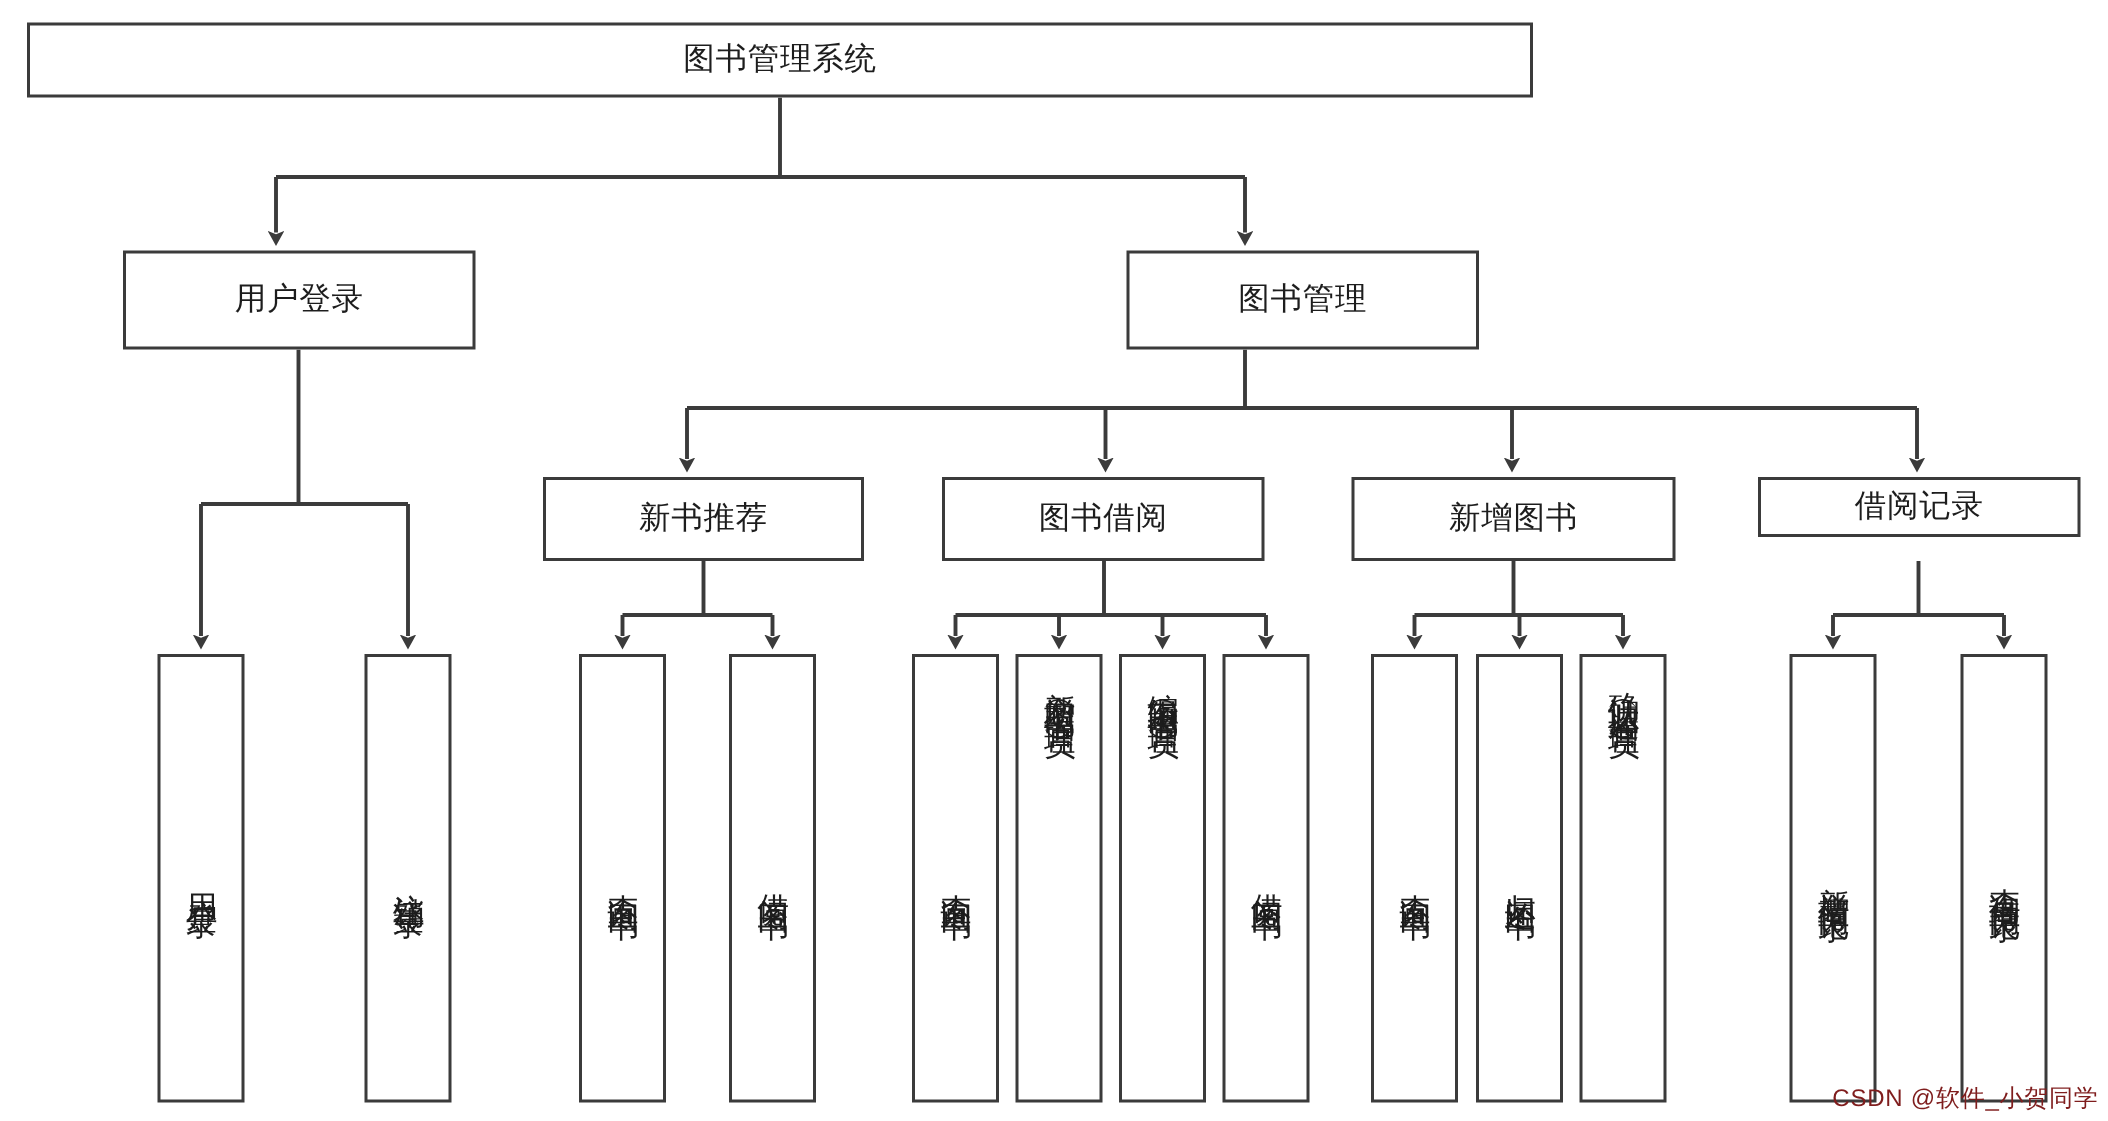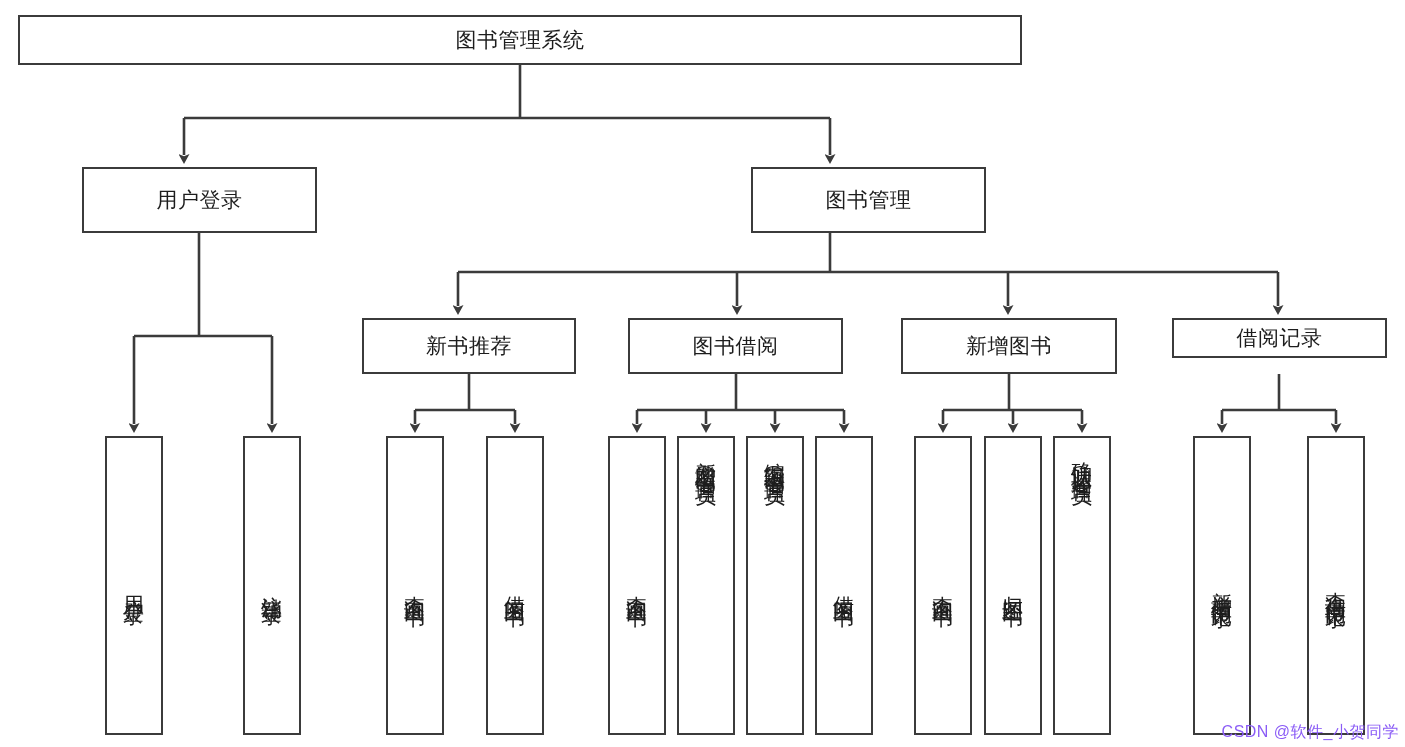--- a/index.html
+++ b/index.html
@@ -56,21 +56,21 @@
   }
   .node.leaf.centered {
     align-items: center;
     padding-top: 0;
   }
   .watermark {
     position: absolute;
     right: 6px;
     bottom: 4px;
     font-size: 16px;
-    color: #8b5cf6;
+    color: #7f1d1d;
     letter-spacing: 0.5px;
     white-space: nowrap;
     margin-left: 28px;
   }
 </style>
 </head>
 <body>
 
 <div id="canvas">
 

